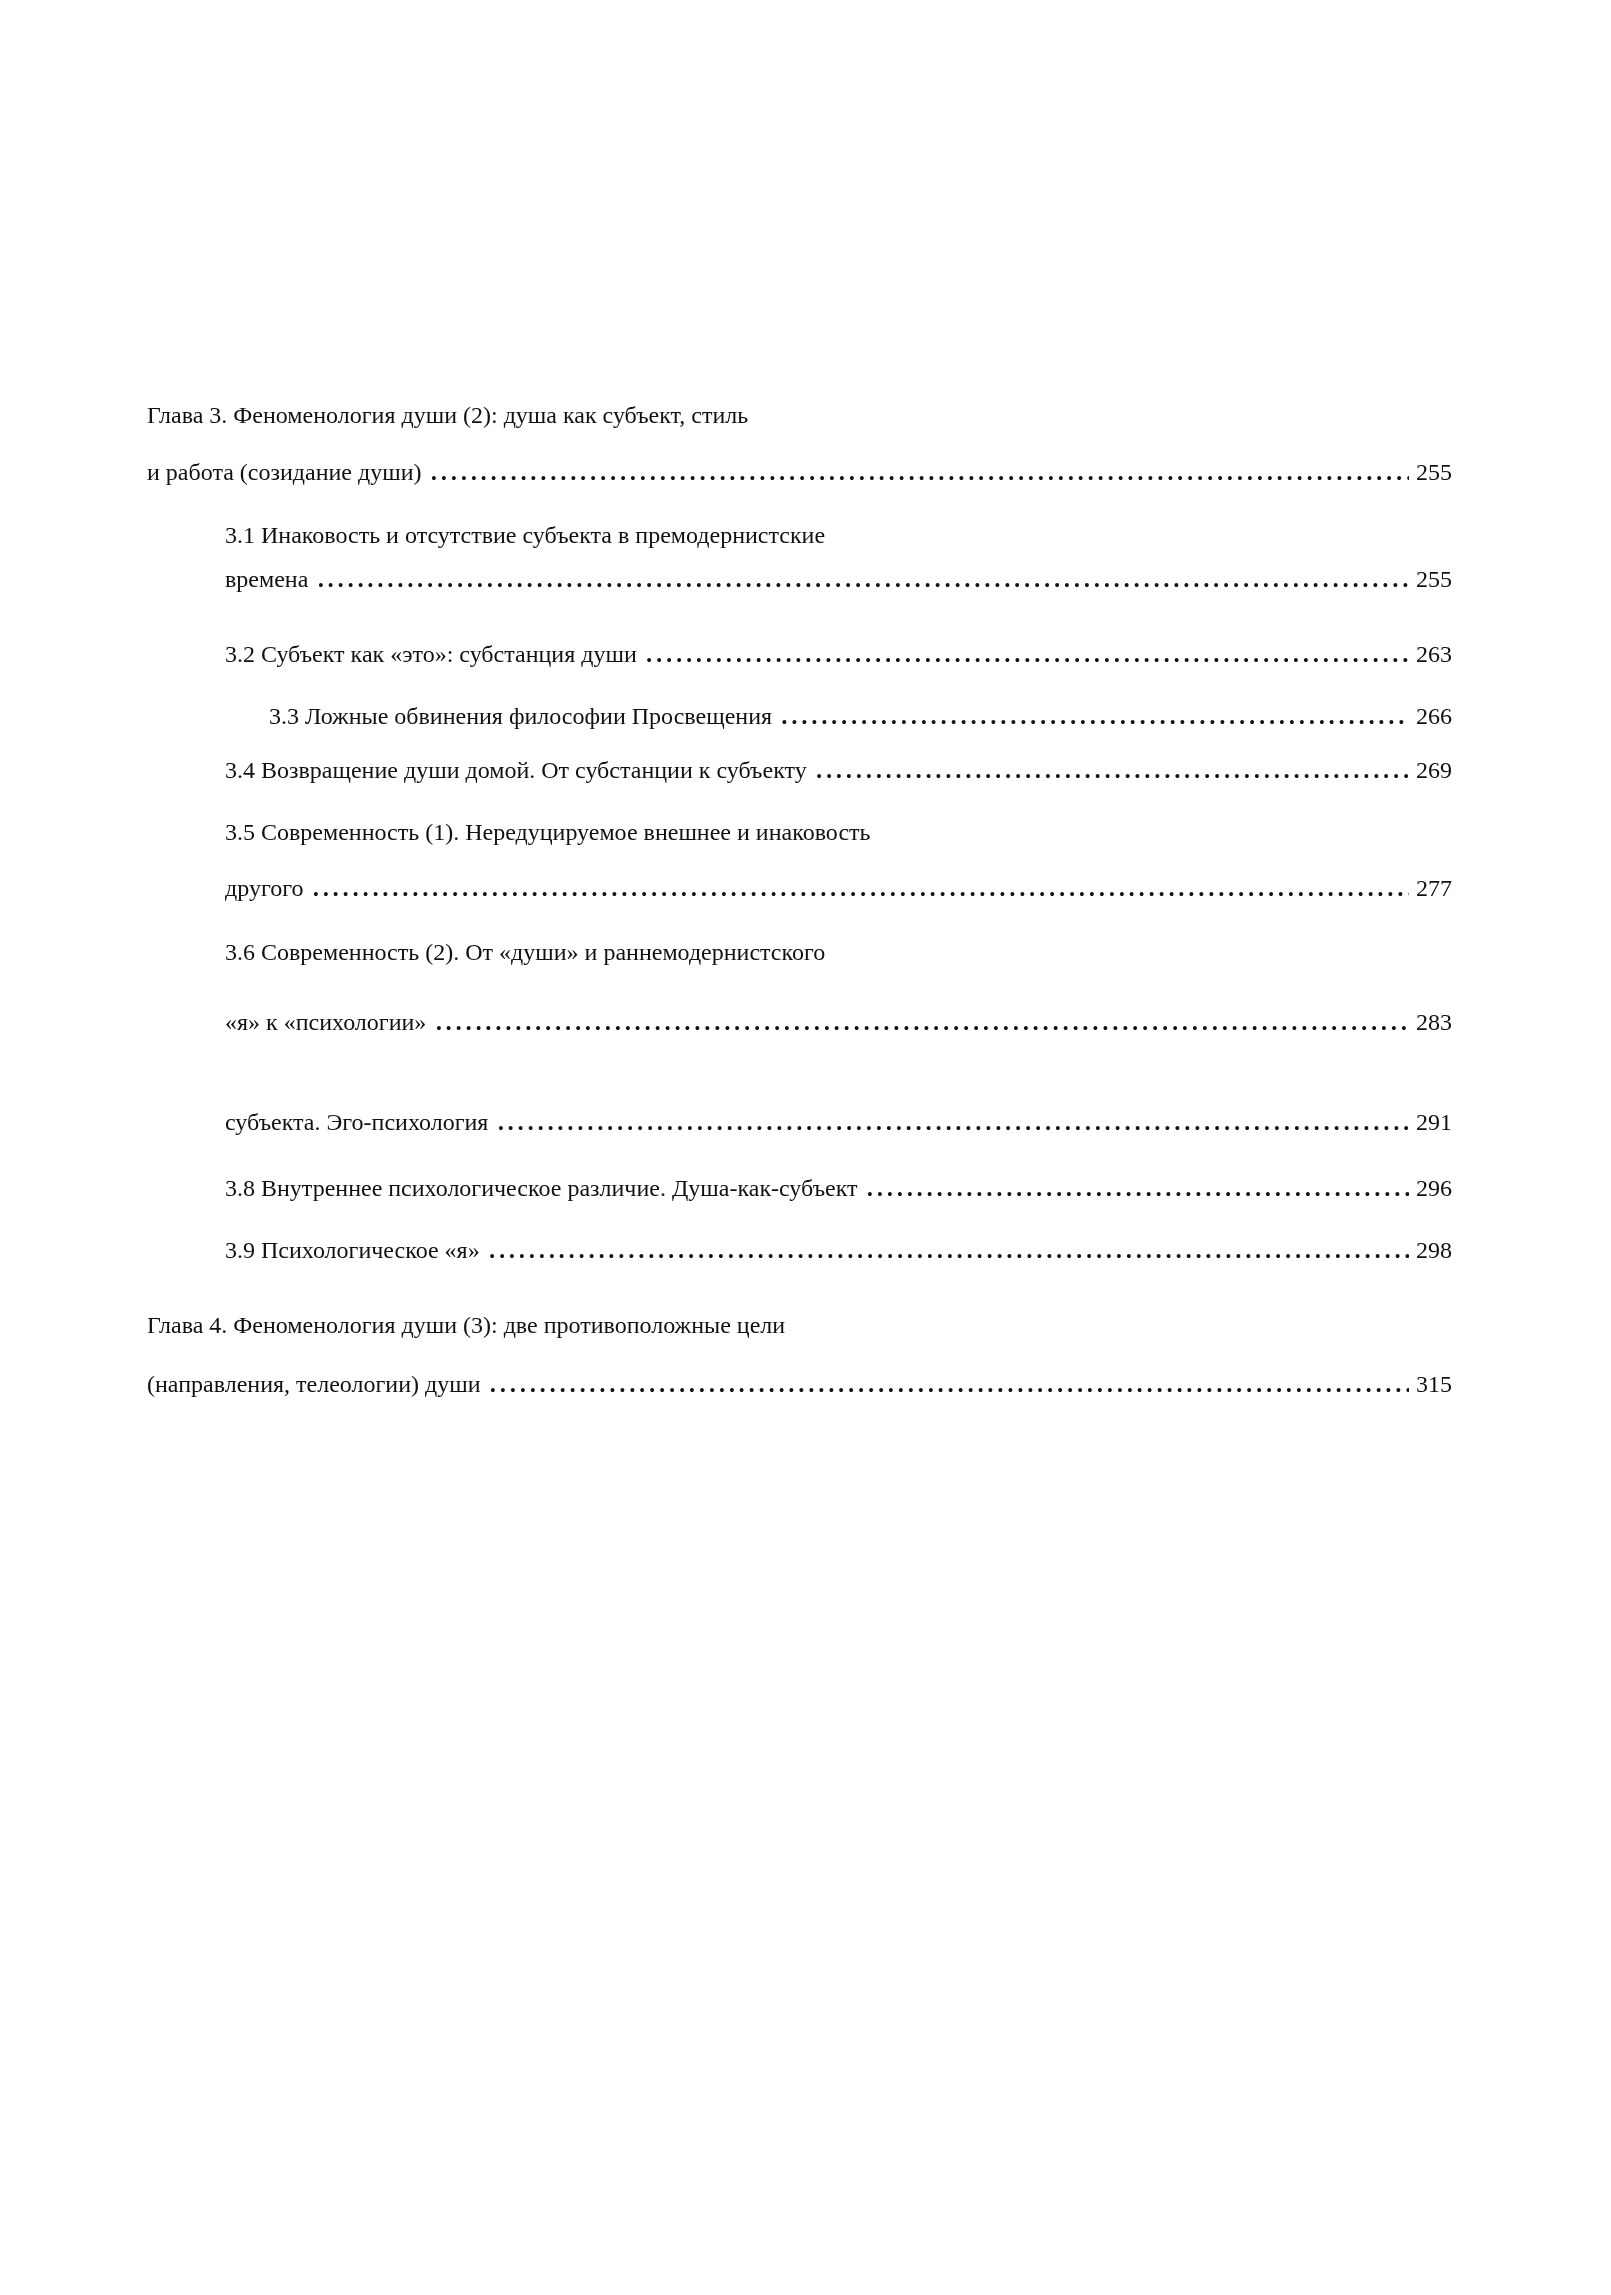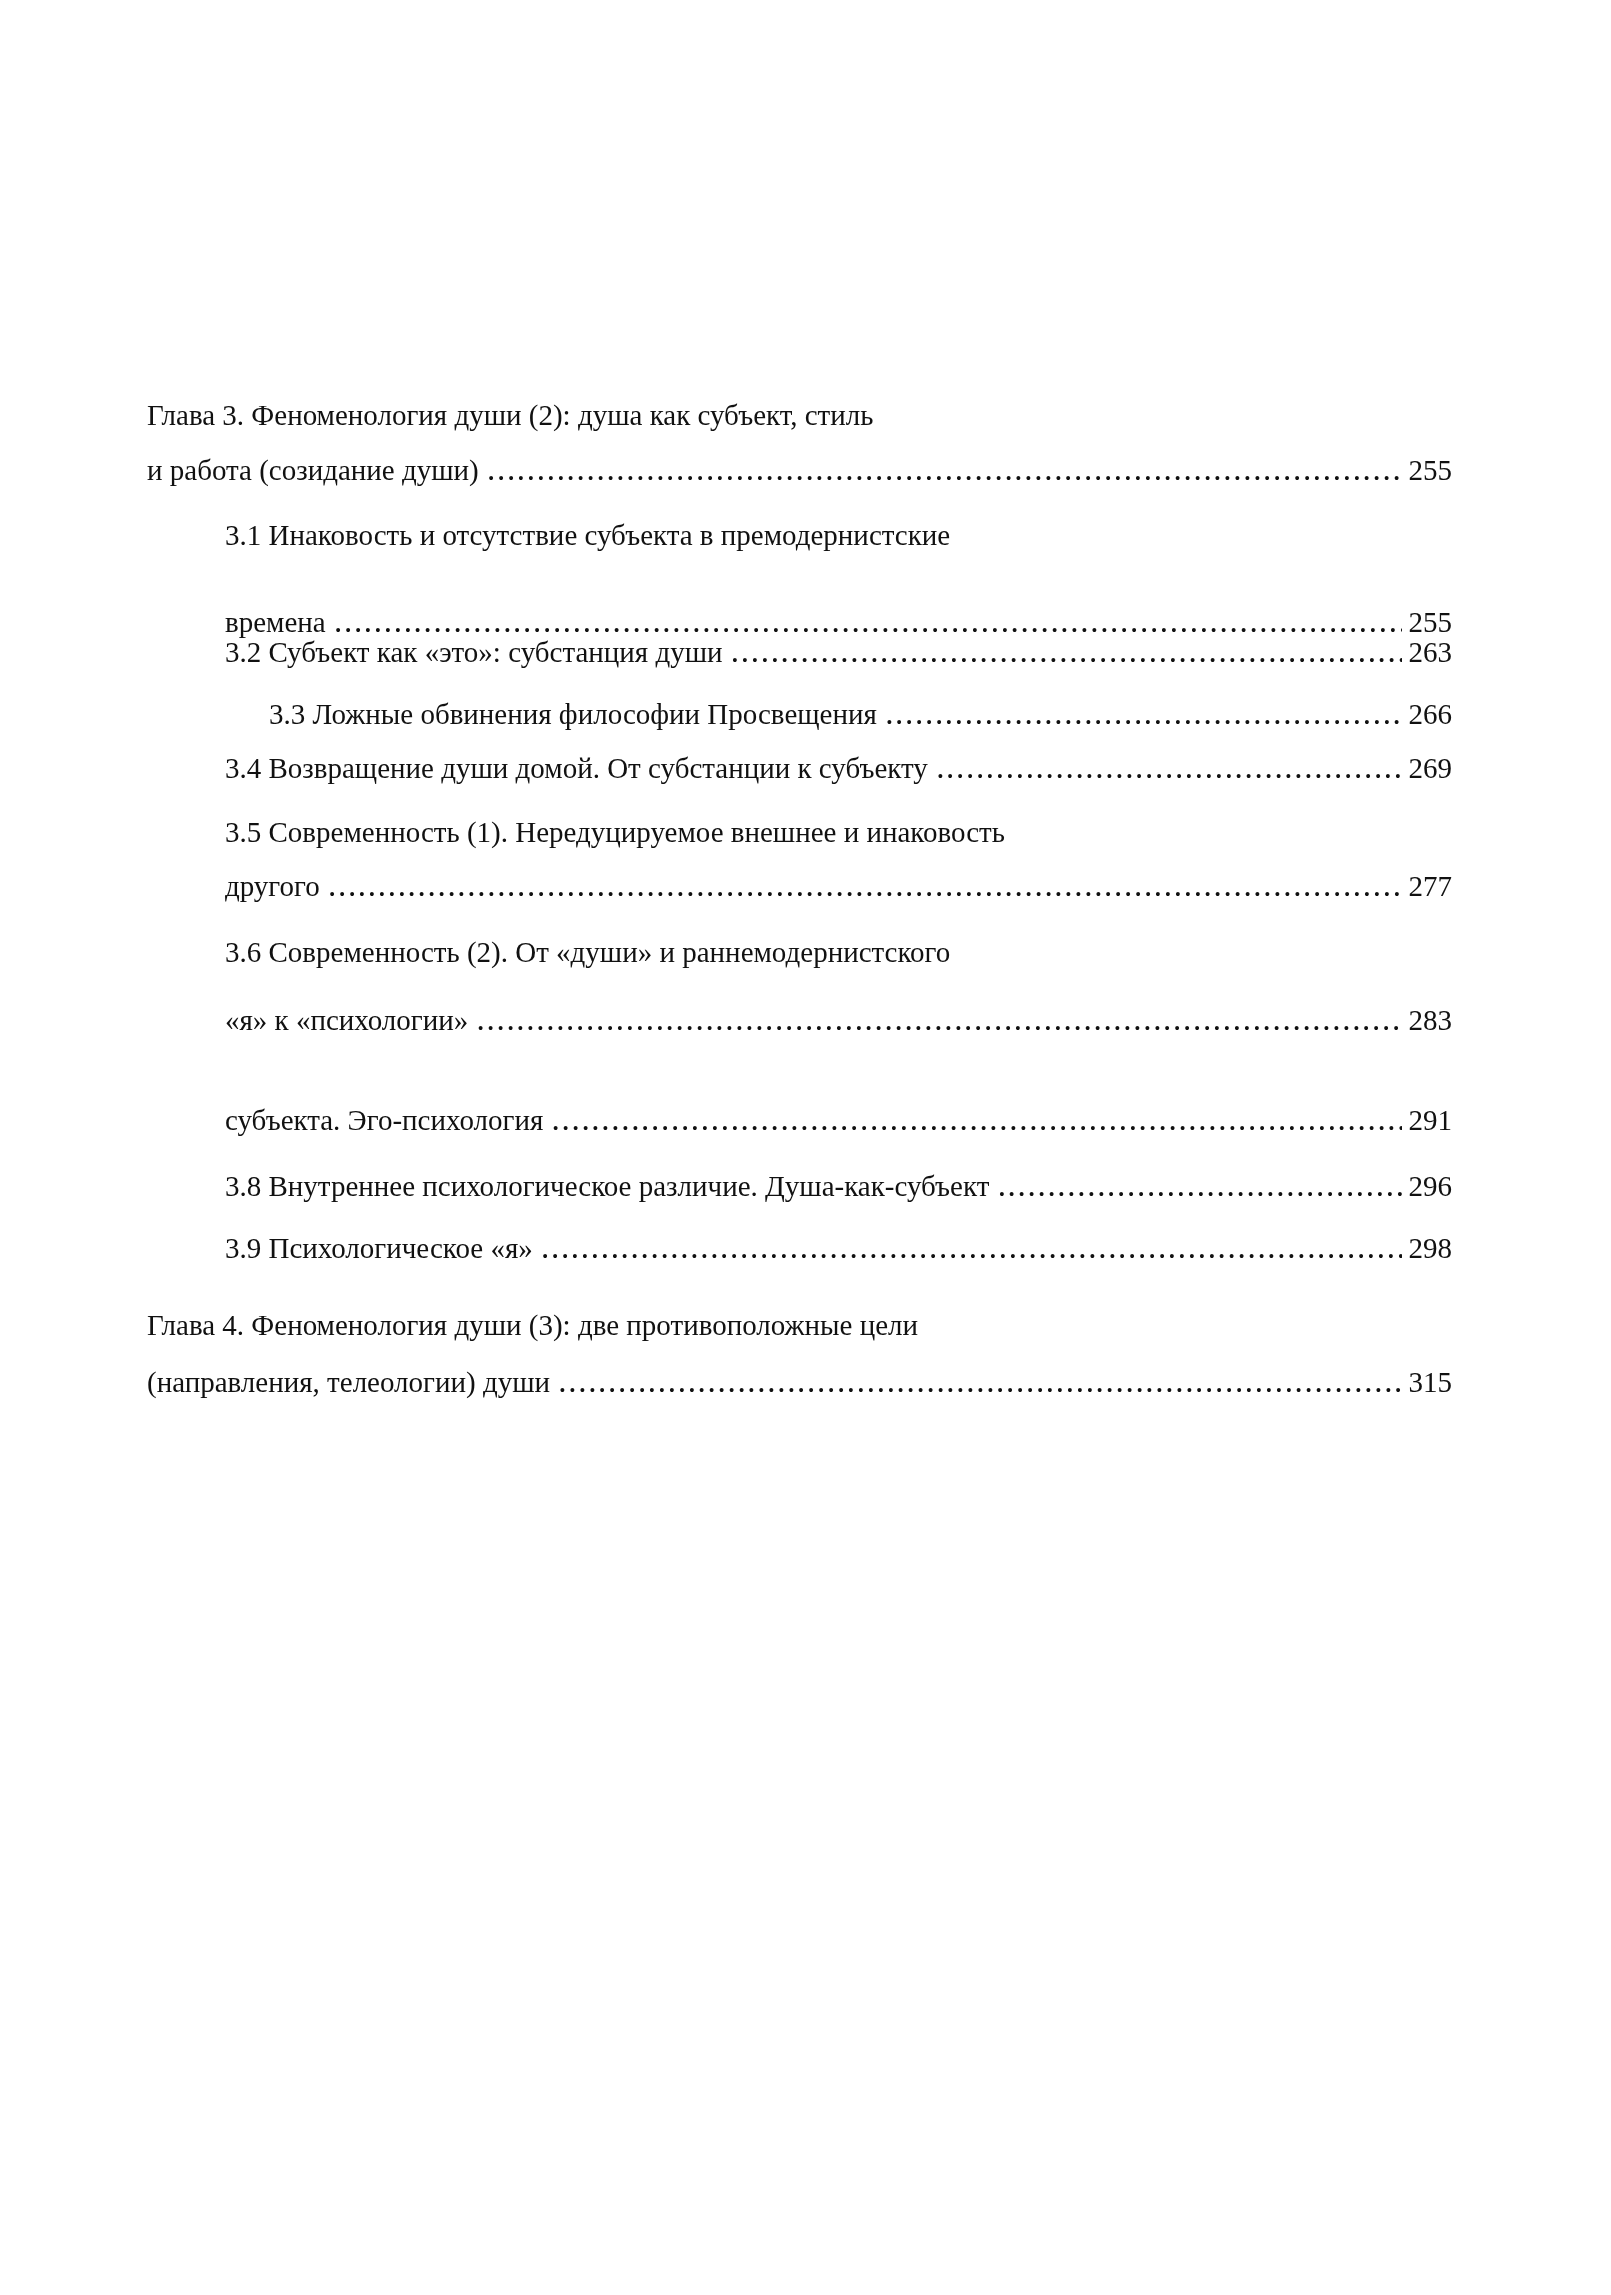--- a/index.html
+++ b/index.html
@@ -17,21 +17,21 @@
     }
     #toc {
       position: absolute;
       left: 0;
       top: 0;
       width: 1612px;
       height: 2295px;
     }
     .line {
       position: absolute;
-      font-size: 29px;
+      font-size: 24px;
       line-height: 36px;
       height: 36px;
       white-space: nowrap;
       display: flex;
       align-items: baseline;
     }
     .chapter-line { left: 147px; }
     .section-line { left: 225px; }
     .line.leader-line { right: 160px; }
     .text { flex: 0 0 auto; }
@@ -58,21 +58,21 @@
   </div>
   <div class="line chapter-line leader-line" style="top:451px;">
     <span class="text">и работа (созидание души)</span>
     <span class="leader"></span>
     <span class="page">255</span>
   </div>
 
   <div class="line section-line" style="top:517px;">
     <span class="text">3.1 Инаковость и отсутствие субъекта в премодернистские</span>
   </div>
-  <div class="line section-line leader-line" style="top:603px;">
+  <div class="line section-line leader-line" style="top:558px;">
     <span class="text">времена</span>
     <span class="leader"></span>
     <span class="page">255</span>
   </div>
 
   <div class="line section-line leader-line" style="top:633px;">
     <span class="text">3.2 Субъект как «это»: субстанция души</span>
     <span class="leader"></span>
     <span class="page">263</span>
   </div>

